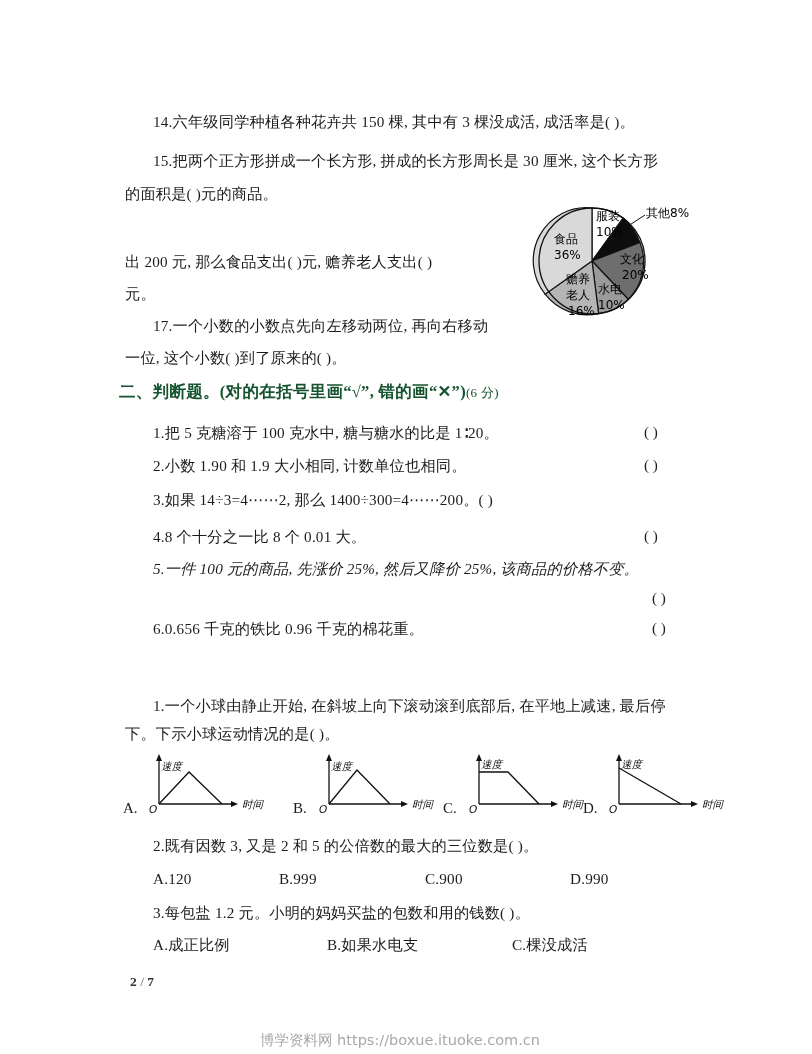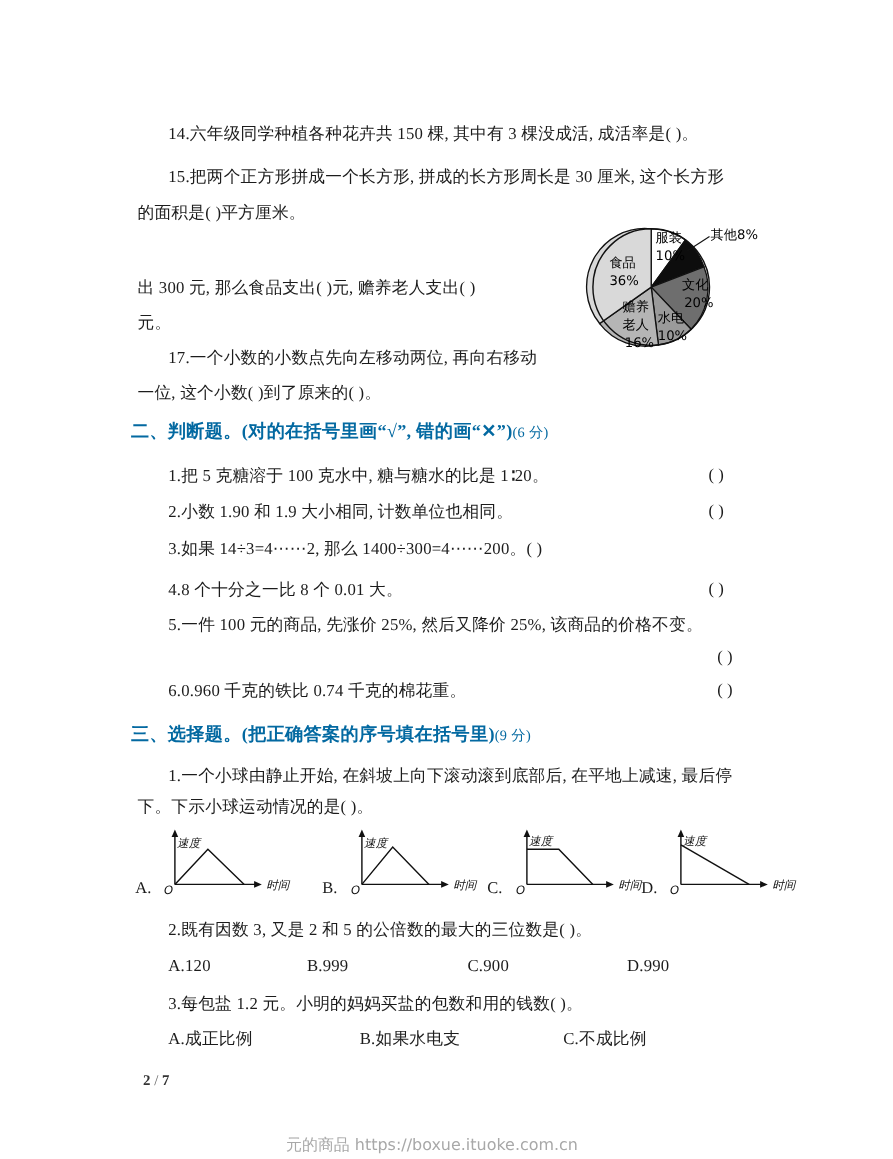--- a/index.html
+++ b/index.html
@@ -28,21 +28,21 @@
     line-height: 1.25;
     letter-spacing: 0.2px;
     white-space: nowrap;
     color: #1c1c1c;
   }
   .sec-head {
     position: absolute;
     font-size: 16.5px;
     font-weight: bold;
     white-space: nowrap;
-    color: #0369a1;
+    color: #14532d;
     letter-spacing: 0.3px;
     text-align: right;
   }
   .sec-head .pts {
     font-weight: normal;
     font-size: 13px;
   }
   .paren {
     position: absolute;
     font-size: 15.2px;
@@ -92,23 +92,23 @@
   }
 </style>
 </head>
 <body>
 
 <div class="page">
 
   <div class="q-line" style="left:146px; top:88px;">14.六年级同学种植各种花卉共 150 棵, 其中有 3 棵没成活, 成活率是(        )。</div>
 
   <div class="q-line" style="left:146px; top:127px;">15.把两个正方形拼成一个长方形, 拼成的长方形周长是 30 厘米, 这个长方形</div>
-  <div class="q-line" style="left:118px; top:160px;">的面积是(        )平方厘米。</div>
-
-  <div class="q-line" style="left:118px; top:228px;">出 300 元, 那么食品支出(        )元, 赡养老人支出(        )</div>
+  <div class="q-line" style="left:118px; top:160px;">的面积是(        )元的商品。</div>
+
+  <div class="q-line" style="left:118px; top:228px;">出 200 元, 那么食品支出(        )元, 赡养老人支出(        )</div>
   <div class="q-line" style="left:118px; top:260px;">元。</div>
 
   <div class="chart-wrap" style="left:505px; top:155px;">
     <svg width="185" height="185" viewBox="0 0 185 185">
 
       <path d="M80,82 L80,29 A53,53 0 0,1 111.15,39.15 Z" fill="#ffffff" stroke="#111" stroke-width="1.2"></path>
 
       <path d="M80,82 L111.15,39.15 A53,53 0 0,1 127.97,63.52 Z" fill="#0d0d0d" stroke="#111" stroke-width="1.2"></path>
 
       <path d="M80,82 L127.97,63.52 A53,53 0 0,1 116.30,120.31 Z" fill="#6e6e6e" stroke="#111" stroke-width="1.2"></path>
@@ -162,33 +162,30 @@
 
   <div class="q-line" style="left:146px; top:466px;">
     <span>3.</span><span>如果 14÷3=4⋯⋯2, 那么 1400÷300=4⋯⋯200。(      )</span>
   </div>
 
   <div class="q-line" style="left:146px; top:503px;">
     <span>4.</span><span>8 个十分之一比 8 个 0.01 大。</span>
   </div>
   <div class="paren" style="left:637px; top:503px;">(      )</div>
 
-  <div class="q-line" style="left:146px; top:535px;">
+  <div class="q-line" style="left:146px; top:535px;font-style:italic;">
     <span>5.</span><span>一件 100 元的商品, 先涨价 25%, 然后又降价 25%, 该商品的价格不变。</span>
   </div>
   <div class="paren" style="left:645px; top:565px;">(      )</div>
 
   <div class="q-line" style="left:146px; top:595px;">
-    <span>6.</span><span>0.960 千克的铁比 0.74 千克的棉花重。</span>
+    <span>6.</span><span>0.656 千克的铁比 0.96 千克的棉花重。</span>
   </div>
   <div class="paren" style="left:645px; top:595px;">(      )</div>
 
-  <div class="sec-head" style="left:112px; top:633px;">
-    <span>三、选择题。(把正确答案的序号填在括号里)</span><span class="pts">(9 分)</span>
-  </div>
 
   <div class="q-line" style="left:146px; top:672px;">1.一个小球由静止开始, 在斜坡上向下滚动滚到底部后, 在平地上减速, 最后停</div>
   <div class="q-line" style="left:118px; top:700px;">下。下示小球运动情况的是(        )。</div>
 
   <div class="graph-wrap" style="left:118px; top:726px;">
     <svg width="160" height="64" viewBox="0 0 160 64">
       <line x1="34" y1="54" x2="34" y2="8" stroke="#111" stroke-width="1.3"></line>
       <polygon points="34,4 31,11 37,11" fill="#111"></polygon>
       <line x1="34" y1="54" x2="108" y2="54" stroke="#111" stroke-width="1.3"></line>
       <polygon points="113,54 106,51 106,57" fill="#111"></polygon>
@@ -244,23 +241,23 @@
 
   <div class="q-line" style="left:146px; top:812px;">2.既有因数 3, 又是 2 和 5 的公倍数的最大的三位数是(        )。</div>
   <div class="q-line" style="left:146px; top:845px;">A.120</div>
   <div class="q-line" style="left:272px; top:845px;">B.999</div>
   <div class="q-line" style="left:418px; top:845px;">C.900</div>
   <div class="q-line" style="left:563px; top:845px;">D.990</div>
 
   <div class="q-line" style="left:146px; top:879px;">3.每包盐 1.2 元。小明的妈妈买盐的包数和用的钱数(        )。</div>
   <div class="q-line" style="left:146px; top:911px;">A.成正比例</div>
   <div class="q-line" style="left:320px; top:911px;">B.如果水电支</div>
-  <div class="q-line" style="left:505px; top:911px;">C.不成比例</div>
+  <div class="q-line" style="left:505px; top:911px;">C.棵没成活</div>
 
   <div class="footer-page" style="left:123px; top:950px;">
     <span>2</span>
     <span class="slash">/</span>
     <span>7</span>
   </div>
 
-  <div class="watermark" style="left:253px; top:1007px;">元的商品 https://boxue.ituoke.com.cn</div>
+  <div class="watermark" style="left:253px; top:1007px;">博学资料网 https://boxue.ituoke.com.cn</div>
 
 </div>
 
 </body></html>

